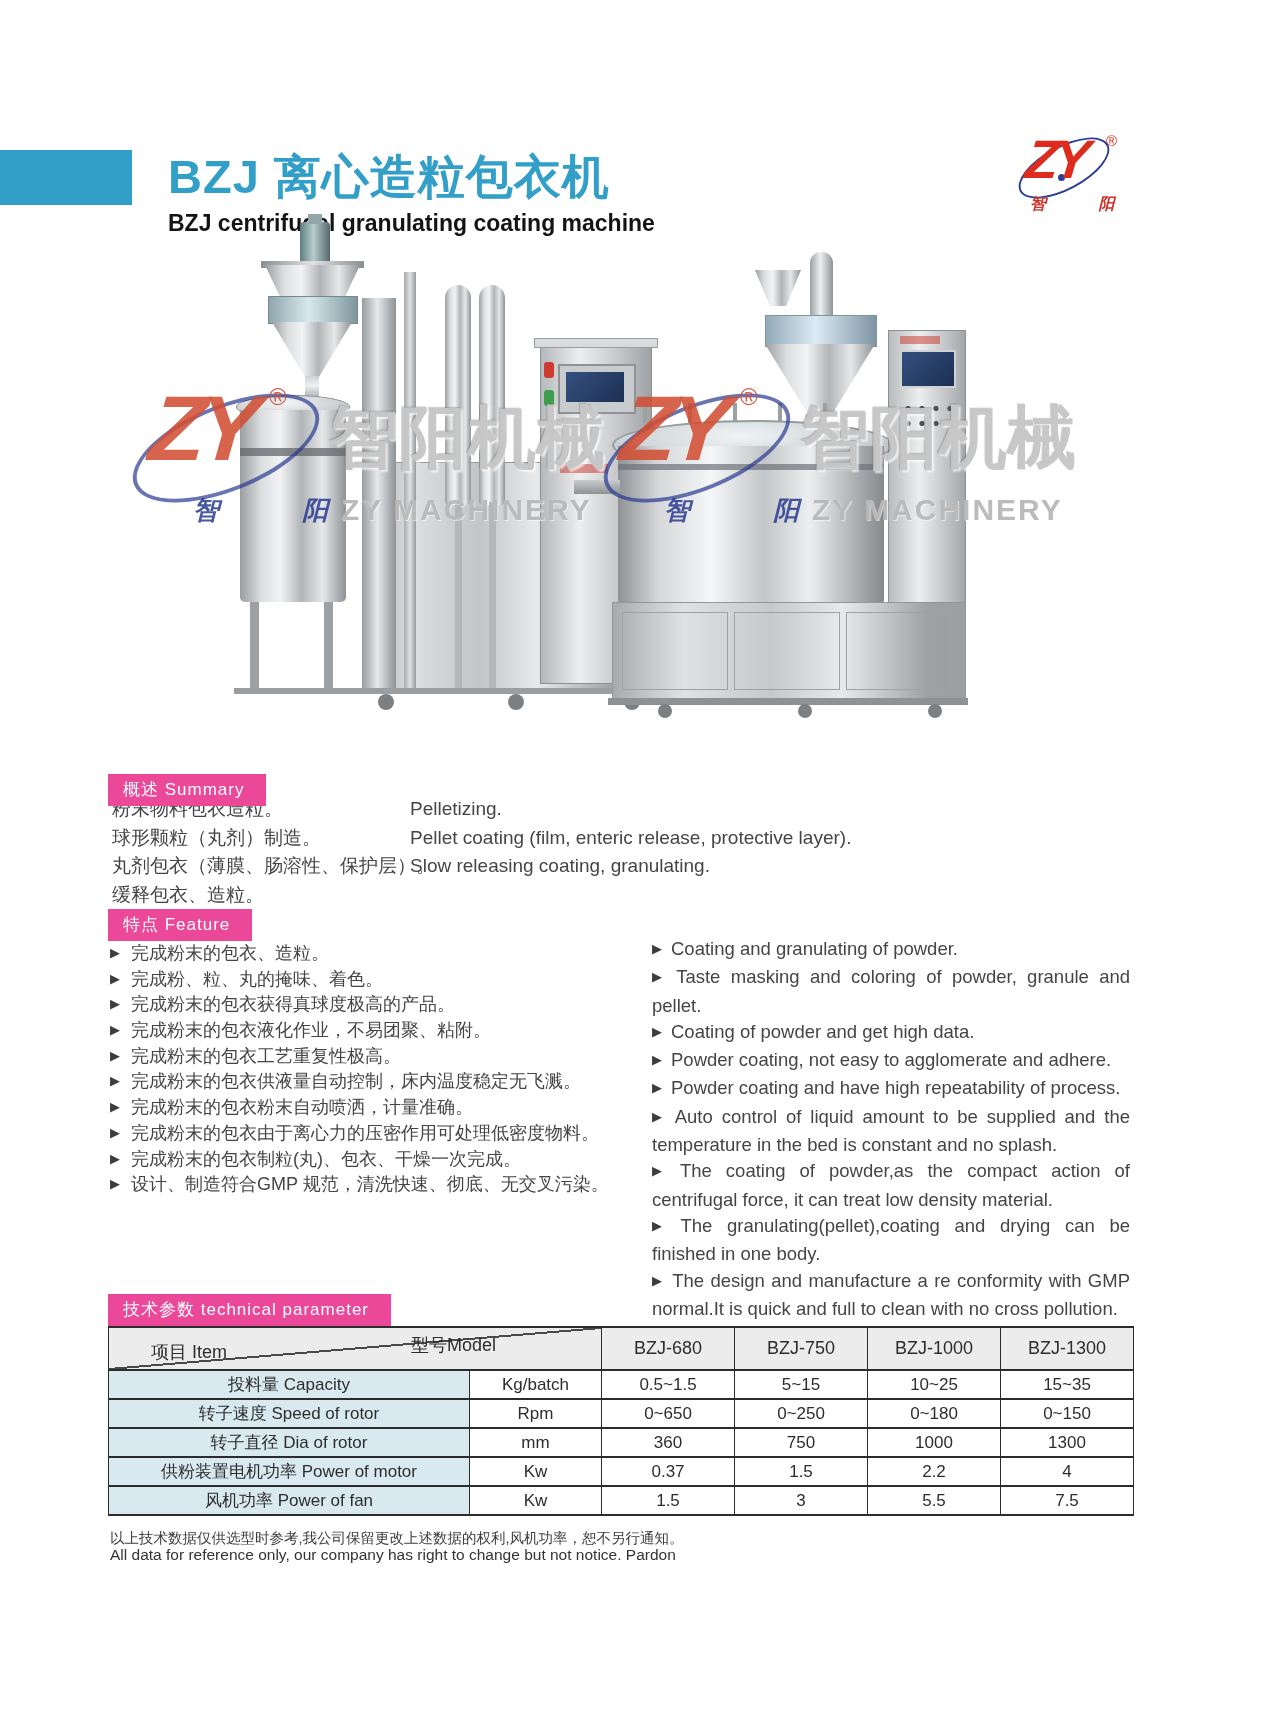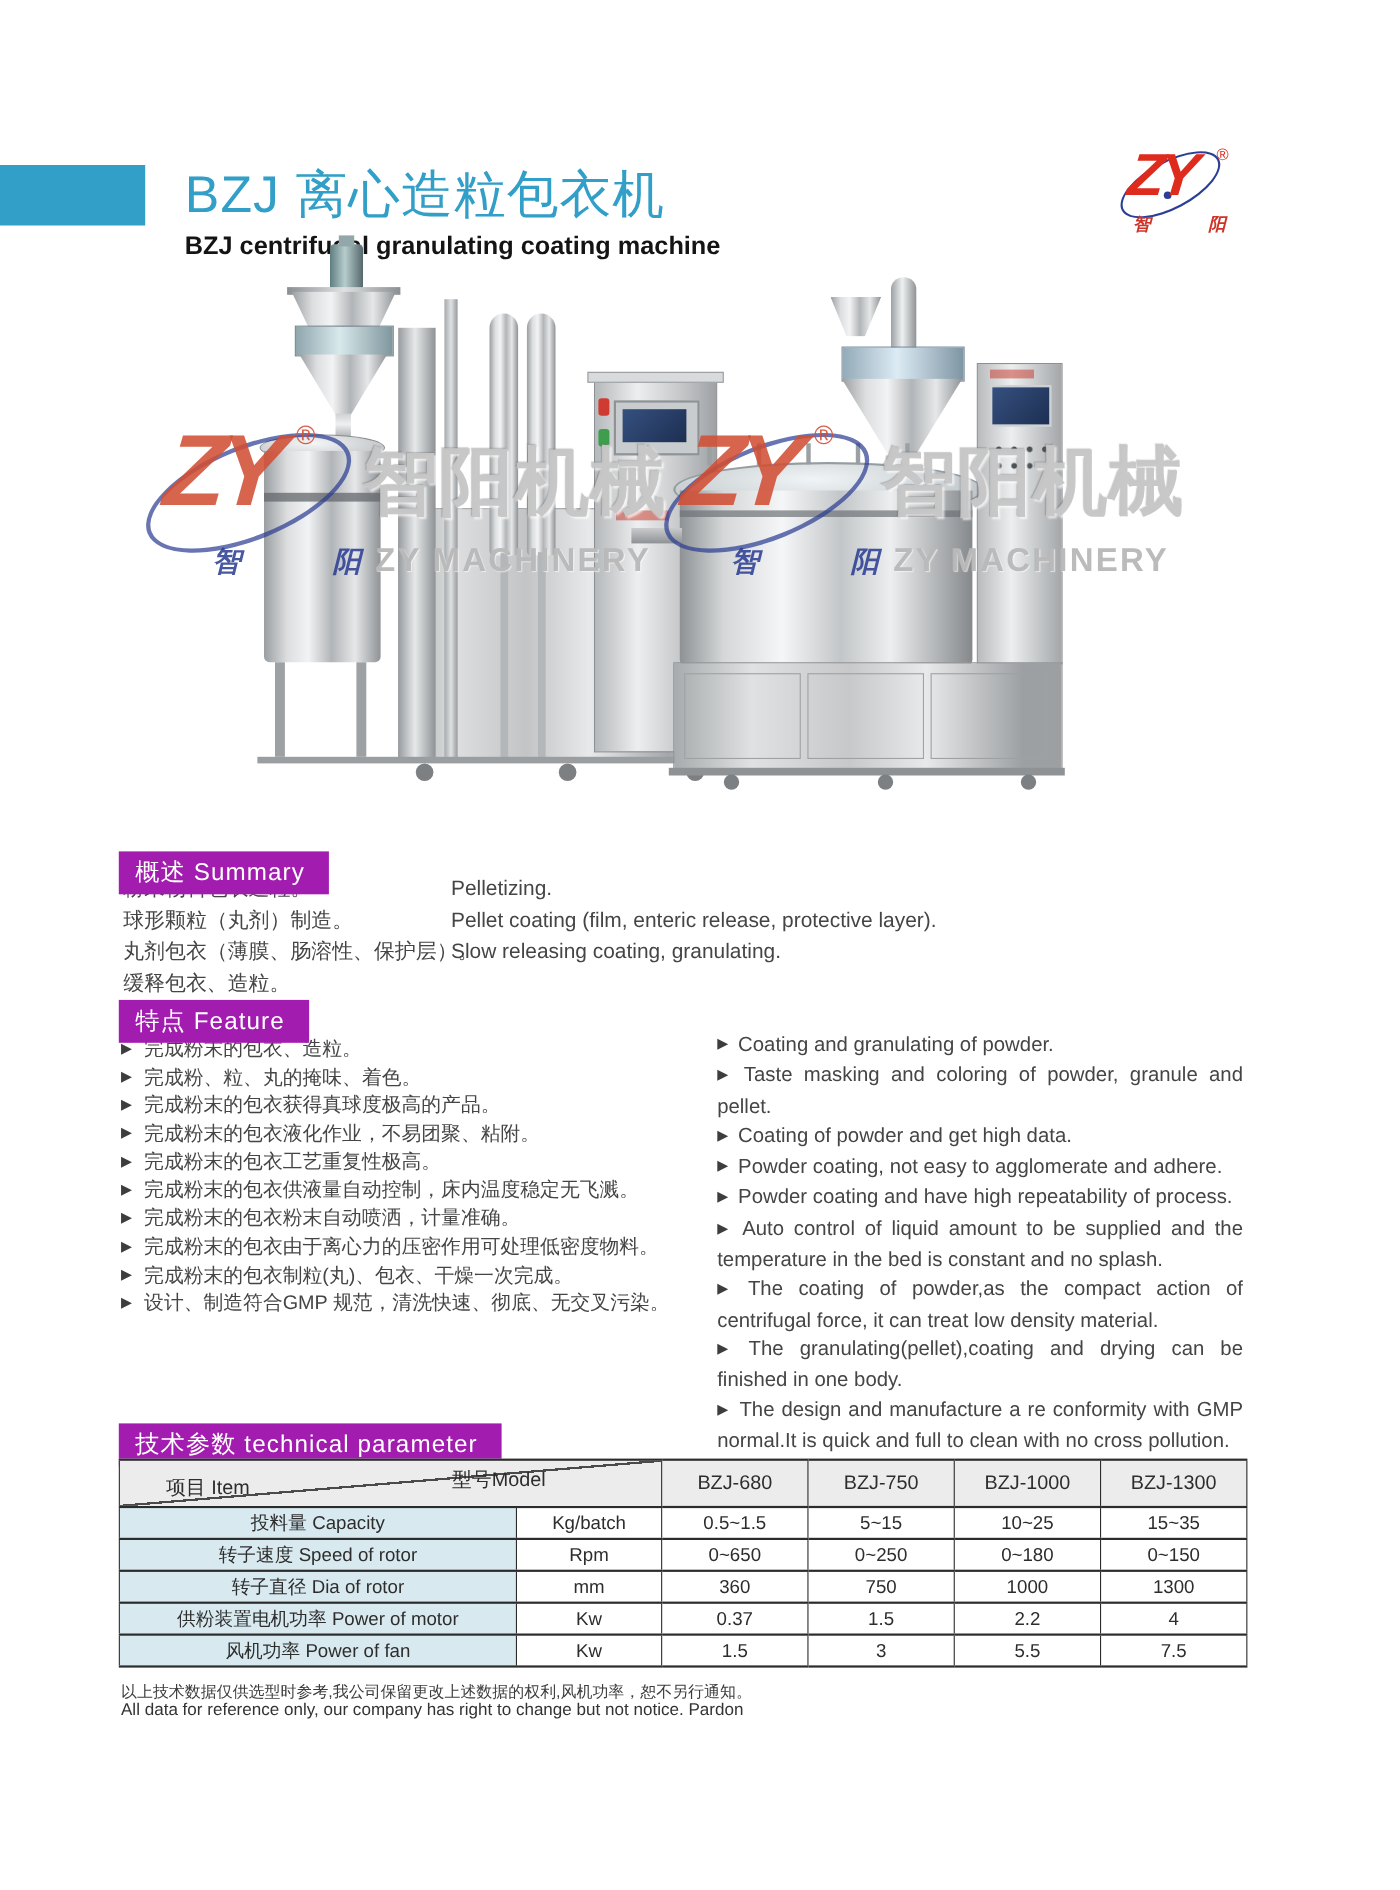--- a/index.html
+++ b/index.html
@@ -2,21 +2,21 @@
 <html><head>
 <meta charset="utf-8">
 <style>
   html,body { margin:0; padding:0; background:#ffffff; }
   .page { position:relative; width:1273px; height:1718px; background:#fff; overflow:hidden;
           font-family:"Liberation Sans","DejaVu Sans",sans-serif; color:#333; }
 
   
   .accent-block { position:absolute; left:0; top:150px; width:132px; height:55px; background:#319fc7; }
   .title-zh { position:absolute; left:168px; top:148px; font-size:47px; line-height:58px;
-              font-weight:normal; color:#319fc7; letter-spacing:1px; }
+              font-weight:bold; color:#319fc7; letter-spacing:1px; }
   .title-en { position:absolute; left:168px; top:210px; font-size:23px; font-weight:bold; color:#141414; }
 
   .logo { position:absolute; left:1012px; top:130px; width:140px; height:92px; }
   .logo * { position:absolute; }
   .logo-orbit { left:2px; top:16px; width:96px; height:40px; border:2.5px solid #2b3f96;
                 border-radius:50%; transform:rotate(-28deg); }
   .logo-dot { left:46px; top:44px; width:7px; height:7px; background:#2b3f96; border-radius:50%; }
   .logo-zy { left:14px; top:0; font-size:54px; line-height:58px; font-weight:bold; font-style:italic;
              letter-spacing:-5px; color:#df2b1d; transform:skewX(-6deg); }
   .logo-reg { left:94px; top:2px; font-size:15px; color:#df2b1d; }
@@ -113,21 +113,21 @@
   .wm-reg { left:124px; top:0; font-size:24px; color:rgba(210,78,52,.9); }
   .wm-zh { left:185px; top:10px; font-size:68px; font-weight:bold; color:rgba(198,198,198,.96);
            letter-spacing:1px; white-space:nowrap;
            text-shadow:2px 2px 2px rgba(255,255,255,.7), -1px -1px 1px rgba(100,100,100,.35); }
   .wm-en { left:196px; top:110px; font-size:30px; font-weight:bold; color:rgba(183,183,183,.95);
            letter-spacing:2px; white-space:nowrap; text-shadow:1px 1px 1px rgba(255,255,255,.6); }
   .wm-script { left:48px; top:110px; font-size:26px; font-weight:bold; font-style:italic;
                color:rgba(40,58,145,.85); letter-spacing:38px; white-space:nowrap; }
 
   
-  .badge { position:absolute; left:108px; background:#a21caf; color:#fff; font-size:22px;
+  .badge { position:absolute; left:108px; background:#ec4899; color:#fff; font-size:17px;
            padding:4px 22px 5px 15px; letter-spacing:1px; z-index:4; }
   .badge-summary { top:774px; }
   .badge-feature { top:909px; }
   .badge-tech { top:1294px; }
 
   ul.plain { margin:0; padding:0; list-style:none; position:absolute; }
   .sum-zh { left:112px; top:795px; }
   .sum-en { left:410px; top:795px; }
   .sum-zh li, .sum-en li { height:28.5px; line-height:28.5px; font-size:19px; color:#454545; }
 

